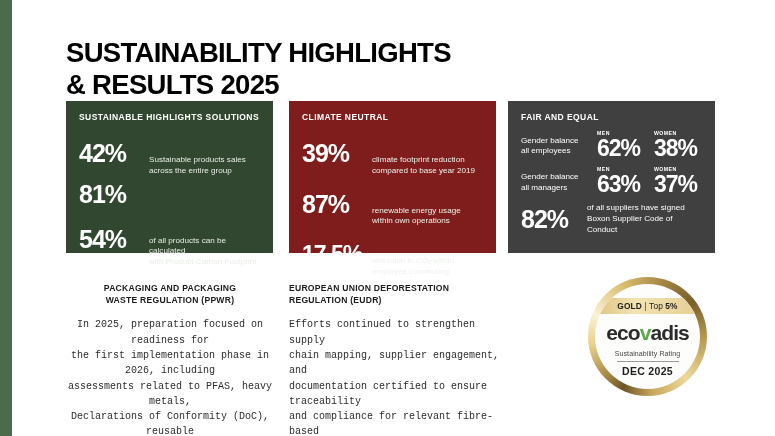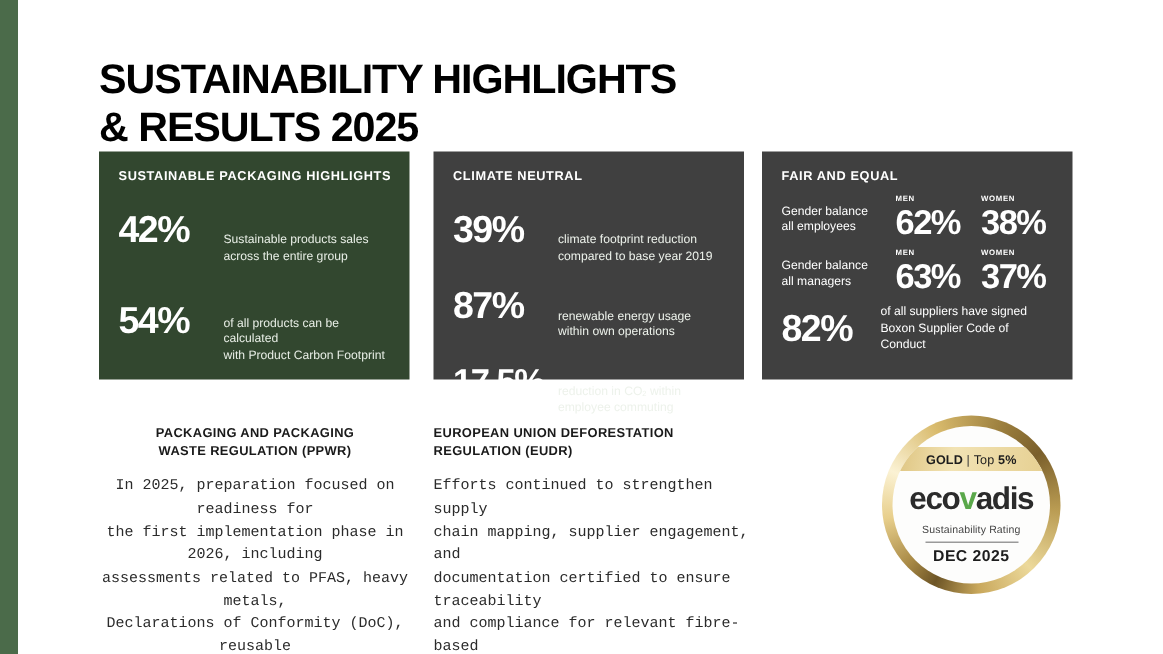--- a/index.html
+++ b/index.html
@@ -61,21 +61,21 @@
     height: 152px;
     display: flex;
   }
 
   .card {
     height: 152px;
     padding: 11px 12px 0 13px;
     position: relative;
   }
   .card.c0 { width: 207px; background: #32472f; margin-right: 16px; }
-  .card.c1 { width: 207px; background: #404040; margin-right: 12px; }
+  .card.c1 { width: 207px; background: #7f1d1d; margin-right: 12px; }
   .card.c2 { width: 207px; background: #404040; flex: 1; }
 
   .card-title {
     font-size: 8.5px;
     font-weight: 700;
     letter-spacing: 0.42px;
     color: #ffffff;
     margin-bottom: 9px;
   }
 
@@ -286,29 +286,30 @@
   <span></span>
   <span></span>
 </div>
 
 <h1 id="page-title">SUSTAINABILITY HIGHLIGHTS
 &amp; RESULTS 2025</h1>
 
 <div id="cards">
 
   <section class="card c0">
-    <div class="card-title">SUSTAINABLE PACKAGING HIGHLIGHTS</div>
+    <div class="card-title">SUSTAINABLE HIGHLIGHTS SOLUTIONS</div>
 
     <div class="stat-row">
       <div class="stat-pct">42%</div>
       <div class="stat-desc">Sustainable products sales
 across the entire group</div>
     </div>
 
     <div class="stat-row">
+      <div class="stat-pct">81%</div>
     </div>
 
     <div class="stat-row">
       <div class="stat-pct">54%</div>
       <div class="stat-desc">of all products can be calculated
 with Product Carbon Footprint</div>
     </div>
   </section>
 
   <section class="card c1">

